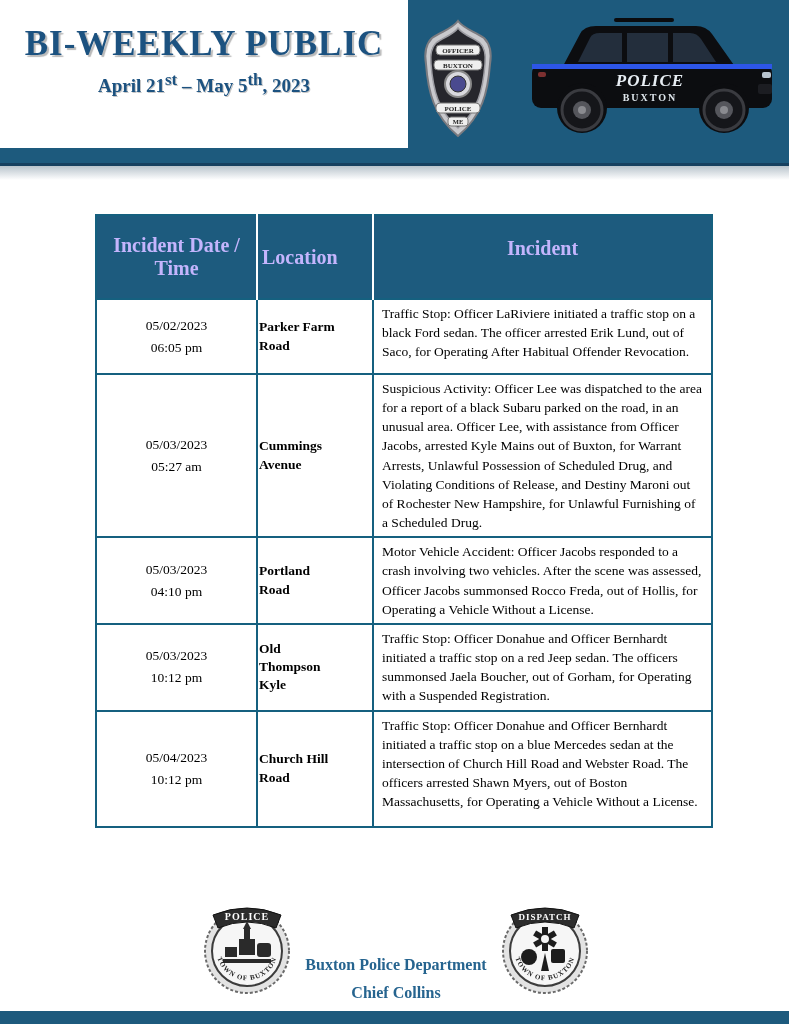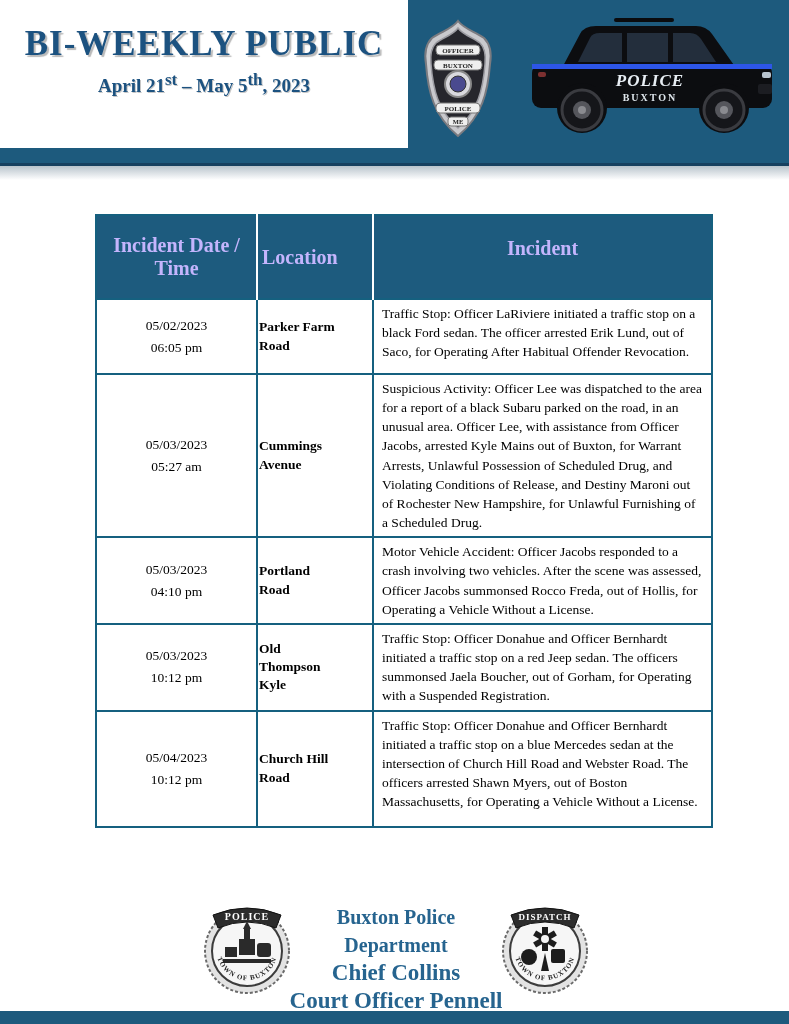--- a/index.html
+++ b/index.html
@@ -29,22 +29,22 @@
   table.incidents td{border:2px solid #15607f;font-size:13.5px;color:#000;}
   .c-date{width:151px;text-align:center;vertical-align:middle;font-weight:normal;}
   .c-date .dt{margin-bottom:6px;}
   .c-loc{width:106px;text-align:left;vertical-align:middle;font-weight:bold;white-space:pre-line;line-height:1.35;}
   .c-inc{width:329px;text-align:left;vertical-align:top;padding:4px 8px 4px 8px;line-height:1.42;}
   .c-inc b{font-weight:normal;}
   tr.r1{height:75px;} tr.r2{height:152px;} tr.r3{height:82px;} tr.r4{height:80px;} tr.r5{height:116px;}
   
   .footer-text{position:absolute;left:289px;top:903px;width:214px;text-align:center;
     color:#26648f;font-weight:bold;}
-  .footer-text .f1{font-size:20px;line-height:28px;}
-  .footer-text .f2,.footer-text .f3{font-size:23px;line-height:28px;}
+  .footer-text .f1{font-size:16px;line-height:28px;margin-top:48px;}
+  .footer-text .f2,.footer-text .f3{font-size:16px;line-height:28px;}
   .patch-left{position:absolute;left:203px;top:899px;}
   .patch-right{position:absolute;left:501px;top:899px;}
   .bottom-bar{position:absolute;left:0;bottom:0;width:789px;height:13px;background:#1d5a7d;}
 </style>
 </head>
 <body>
 
 <div id="page">
 
   <div class="hdr-teal"></div>

